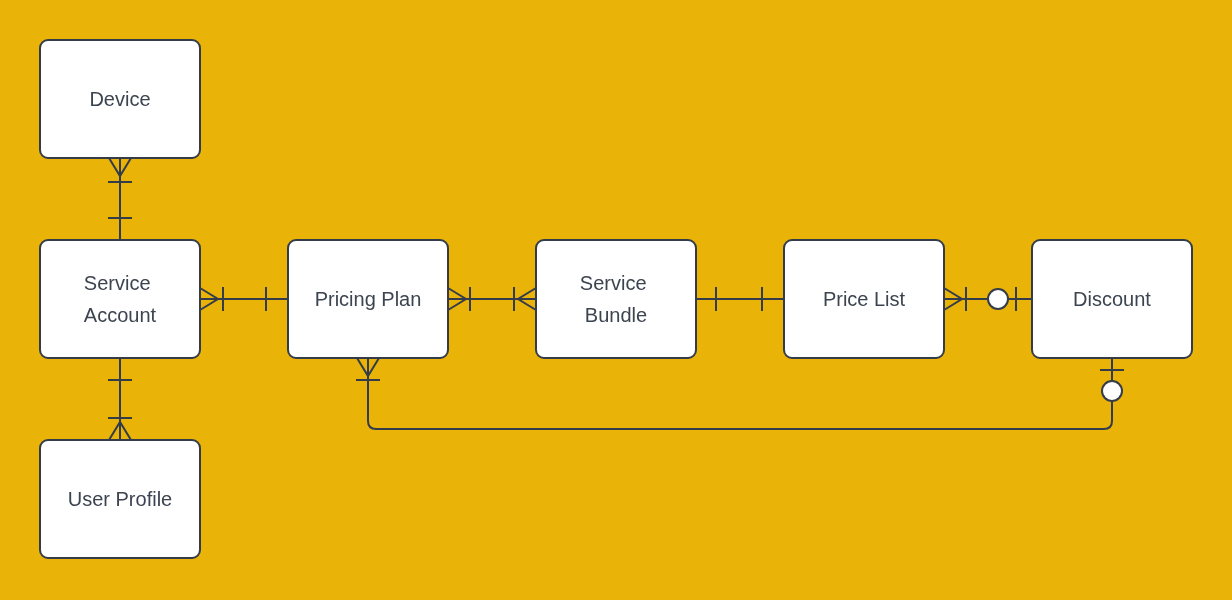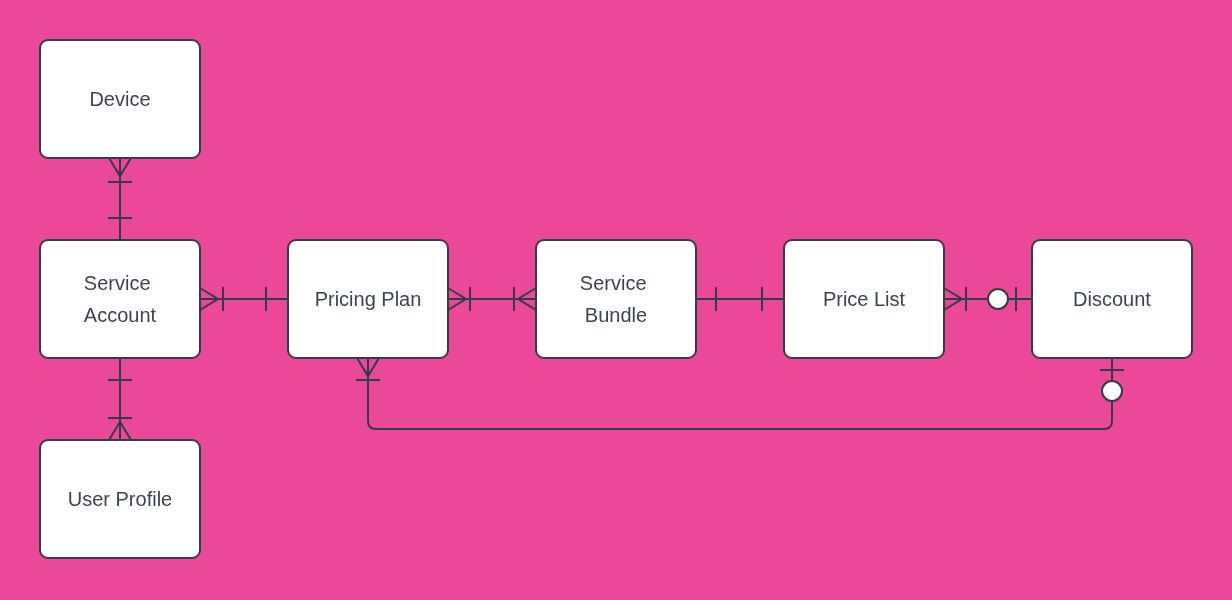--- a/index.html
+++ b/index.html
@@ -4,21 +4,21 @@
 <style>
   html, body {
     margin: 0;
     padding: 0;
     background: #ffffff;
   }
   .canvas {
     width: 1232px;
     height: 600px;
     position: relative;
-    background: #ec4899;
+    background: #eab308;
     font-family: "Liberation Sans", sans-serif;
   }
   svg { display: block; }
   .entity-box {
     fill: #ffffff;
     stroke: #343c49;
     stroke-width: 2;
   }
   .entity-label {
     fill: #3c4450;

